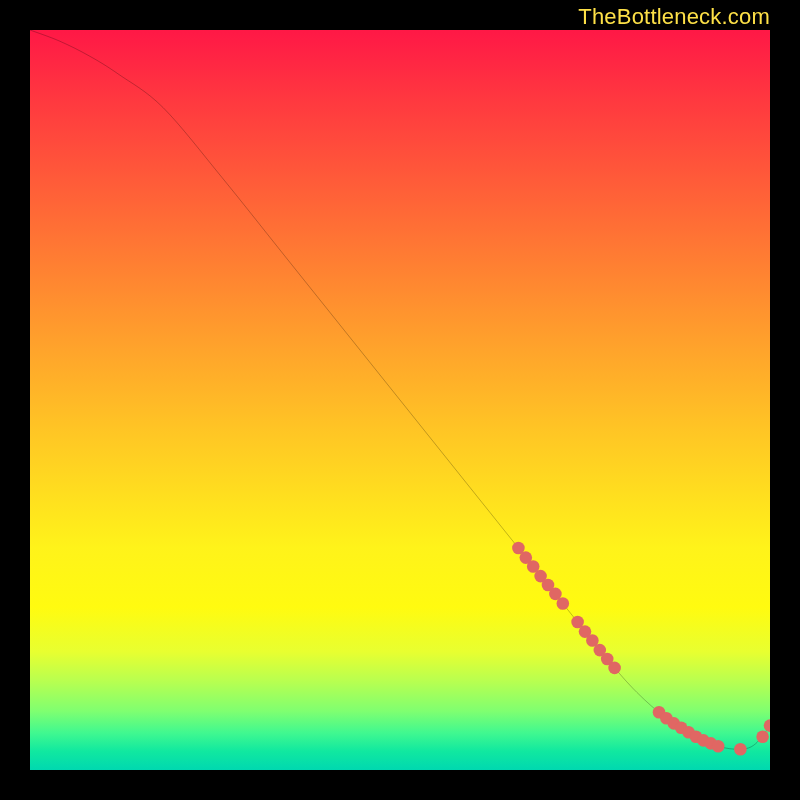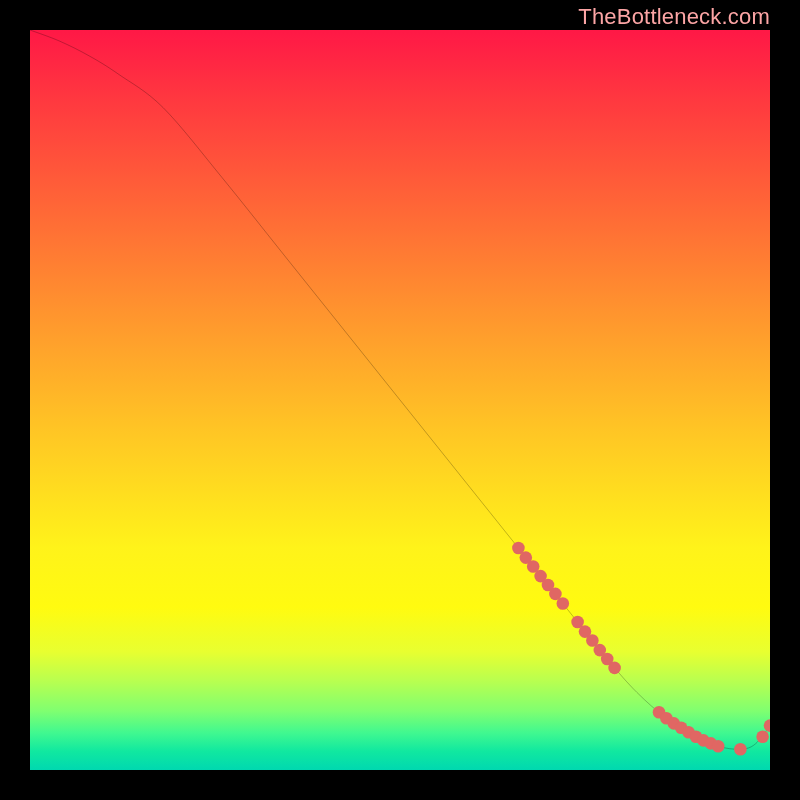--- a/index.html
+++ b/index.html
@@ -53,21 +53,21 @@
     position: absolute;
     left: 0;
     top: 0;
     width: 100%;
     height: 100%;
   }
   .watermark {
     position: absolute;
     top: 4px;
     right: 30px;
-    color: #fca5a5;
+    color: #fde047;
     font-size: 22px;
     letter-spacing: 0.2px;
   }
 </style>
 </head>
 <body>
 
 <div class="frame">
   <div class="watermark">TheBottleneck.com</div>
 

